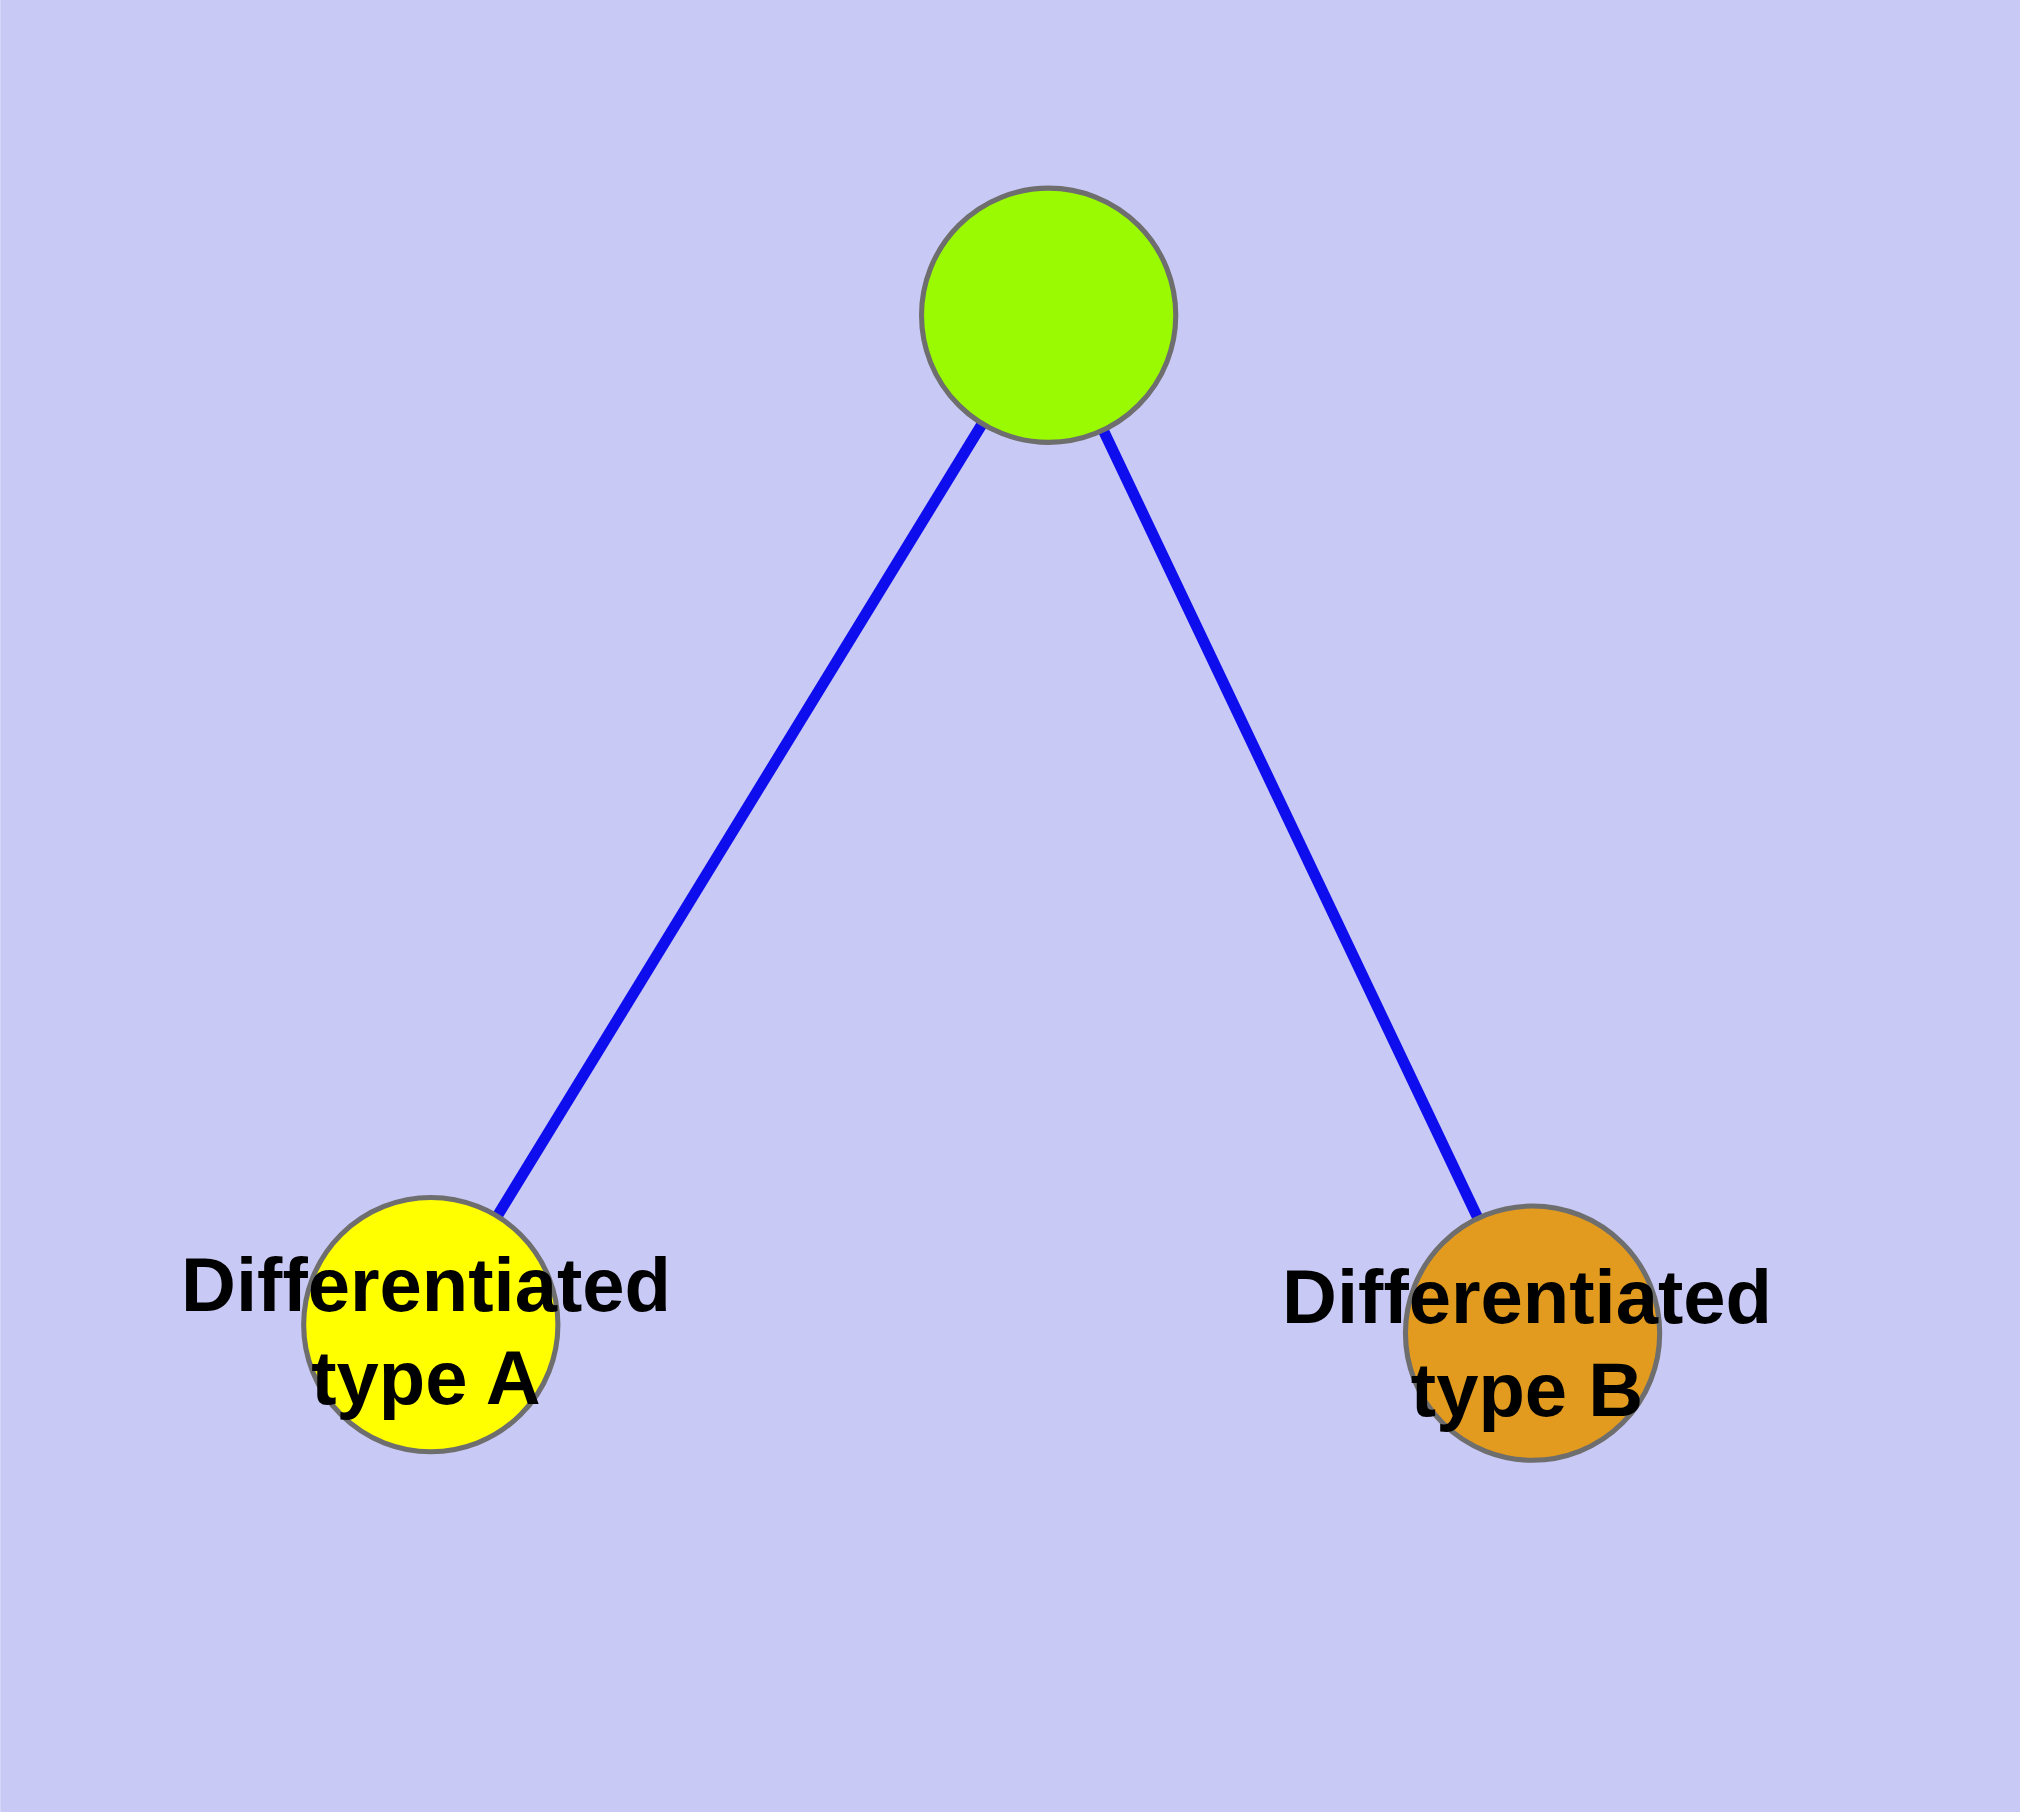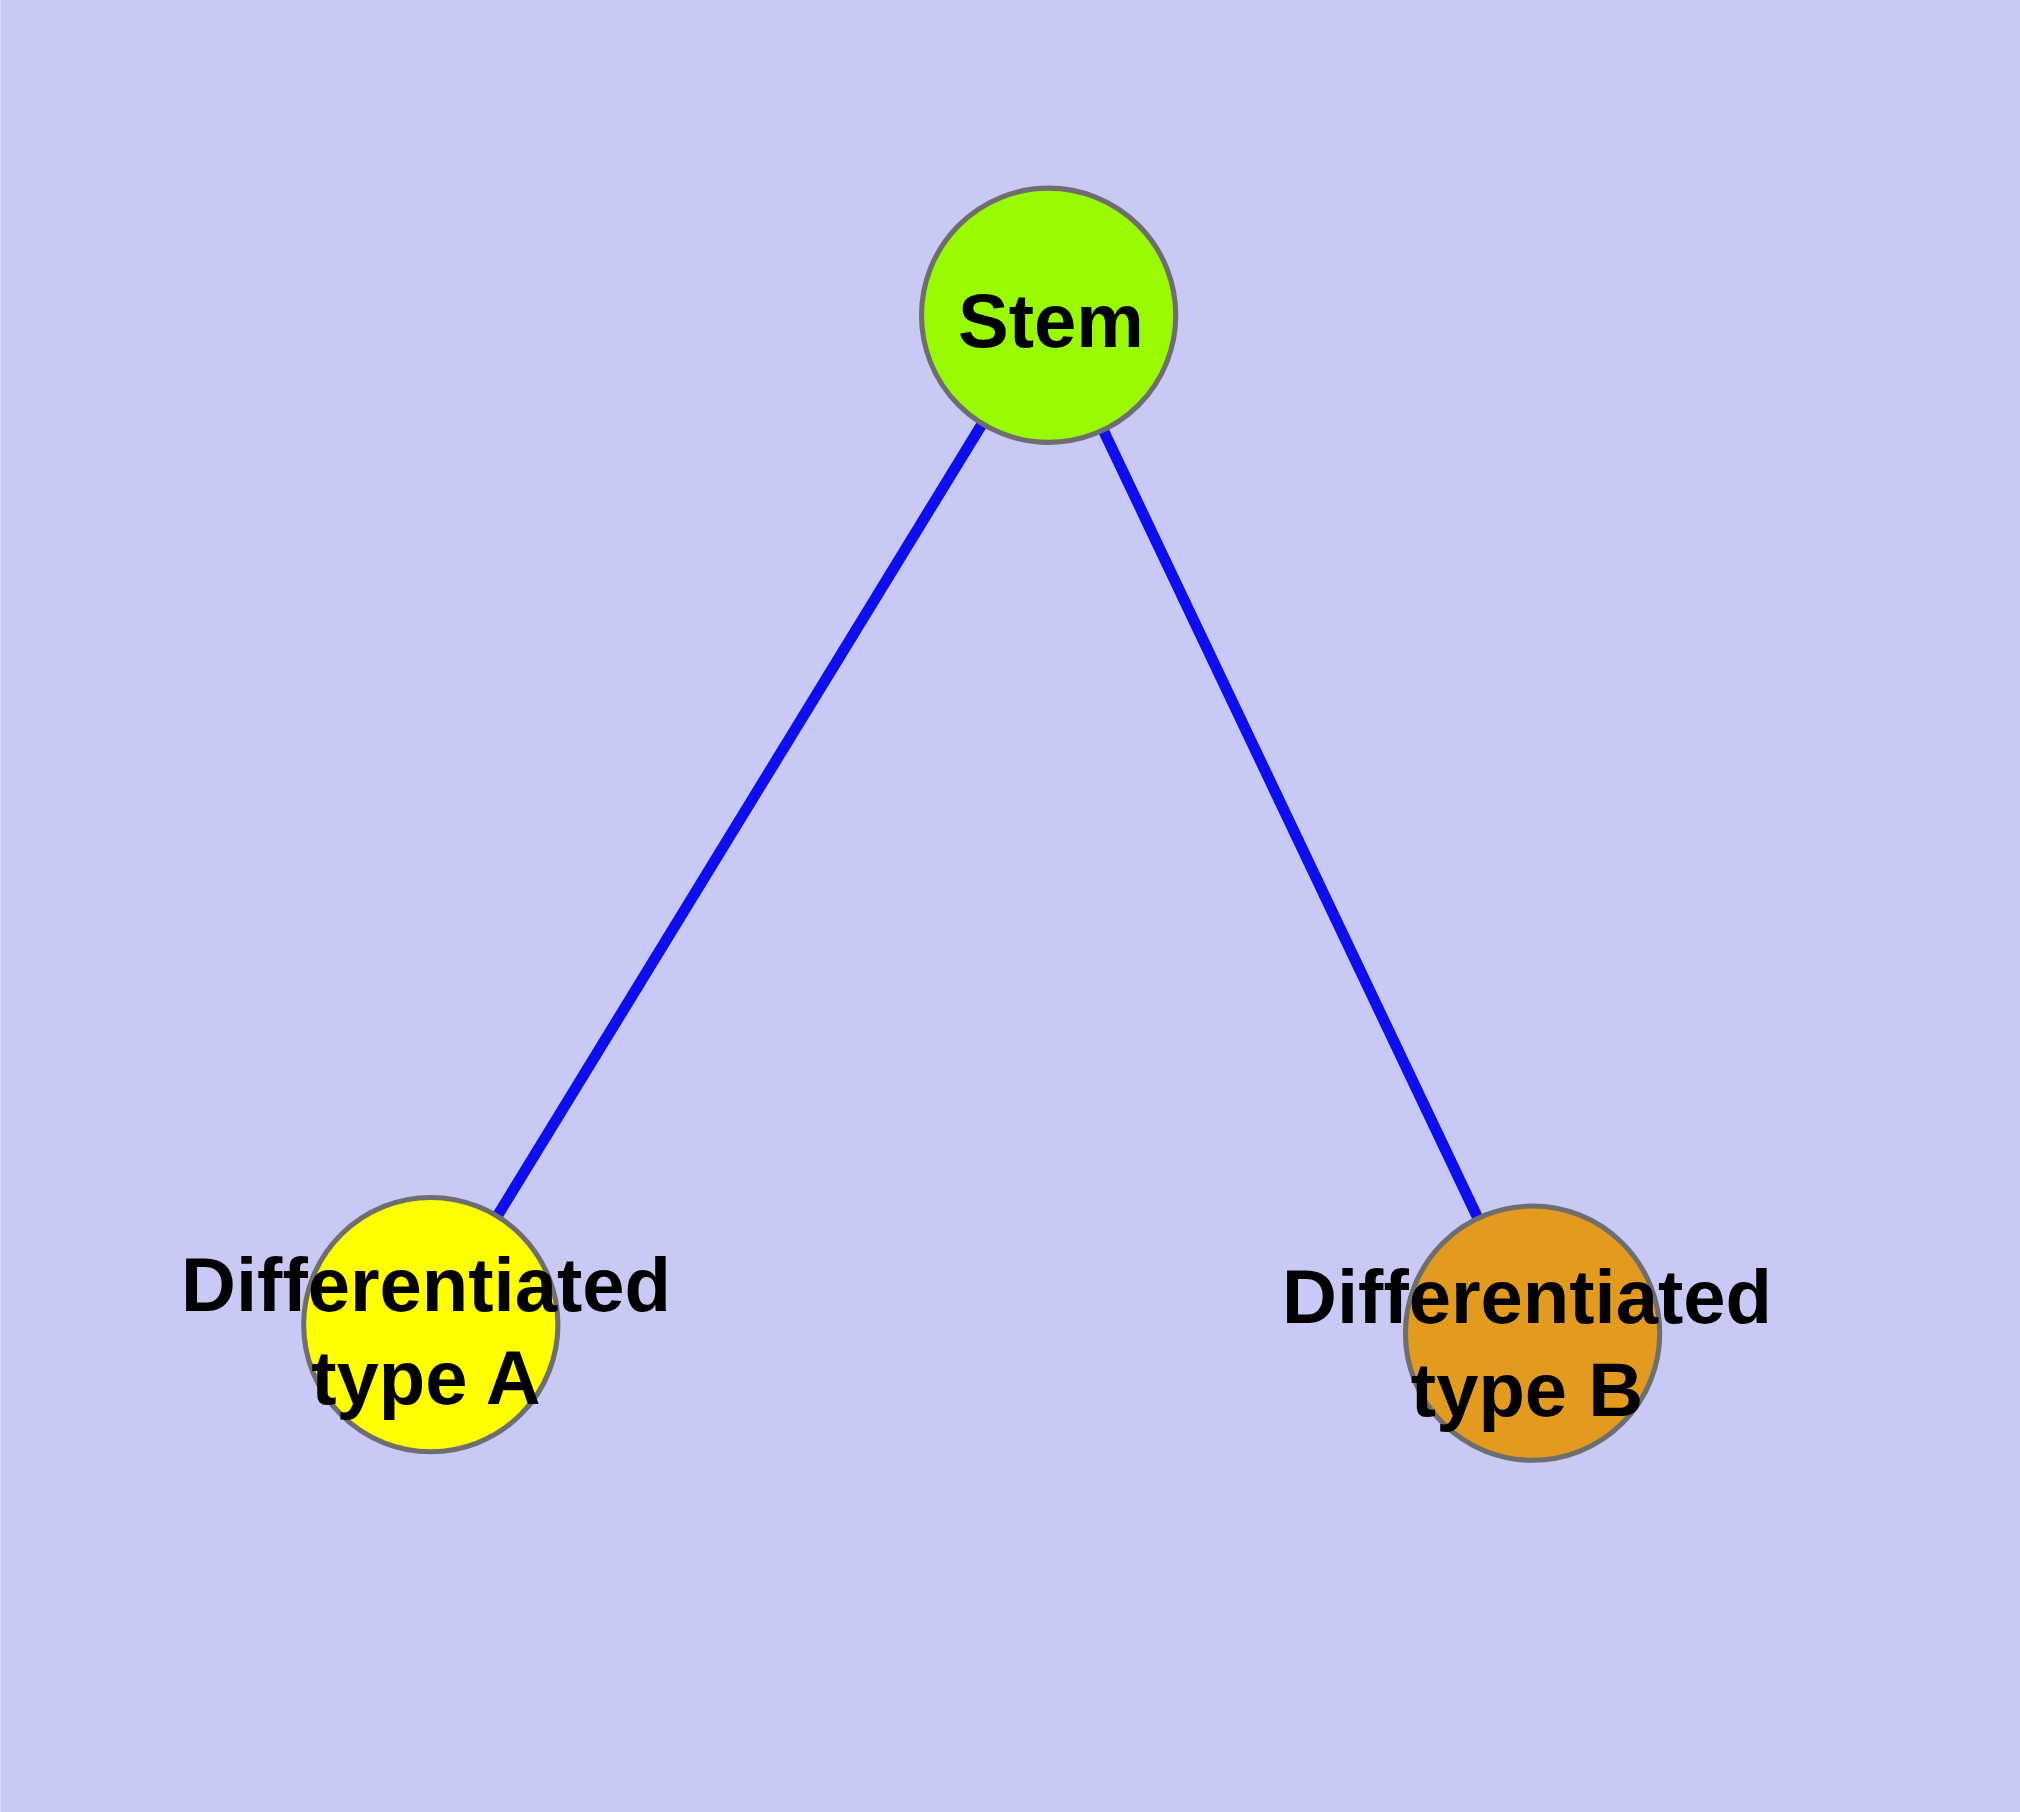--- a/index.html
+++ b/index.html
@@ -48,21 +48,20 @@
 
     <line x1="1237" y1="372" x2="1808" y2="1573" stroke-width="13" stroke="#0d0dee"></line>
 
     <circle cx="1237" cy="372" r="150" stroke-width="6" fill="#9afa02" stroke="#6e6e6e"></circle>
 
     <circle cx="508" cy="1563" r="150" stroke-width="6" fill="#ffff00" stroke="#6e6e6e"></circle>
 
     <circle cx="1808" cy="1573" r="150" stroke-width="6" fill="#e29b1e" stroke="#6e6e6e"></circle>
   </svg>
 
-  <div class="node-label" style="left:1051px; top:320px;">Stem</div>
 
   <div class="node-label" style="left:426px; top:1331px;">Differentiated
 type A</div>
 
   <div class="node-label" style="left:1527px; top:1343px;">Differentiated
 type B</div>
 
 </div>
 
 

